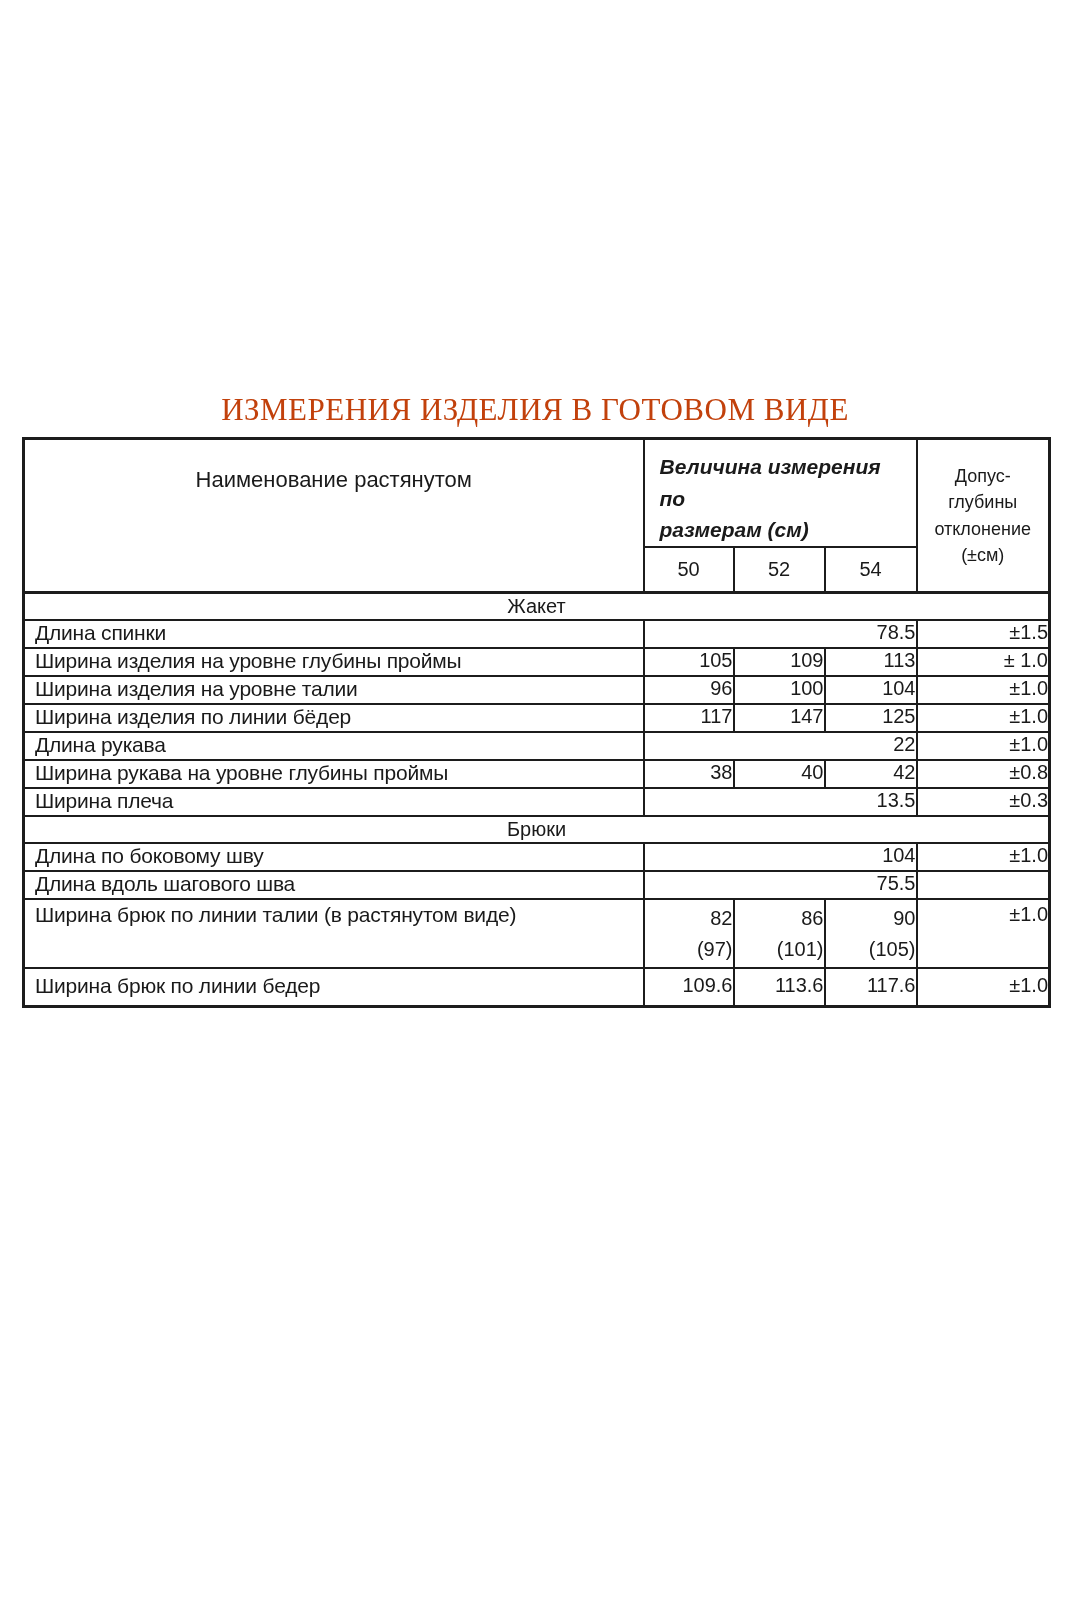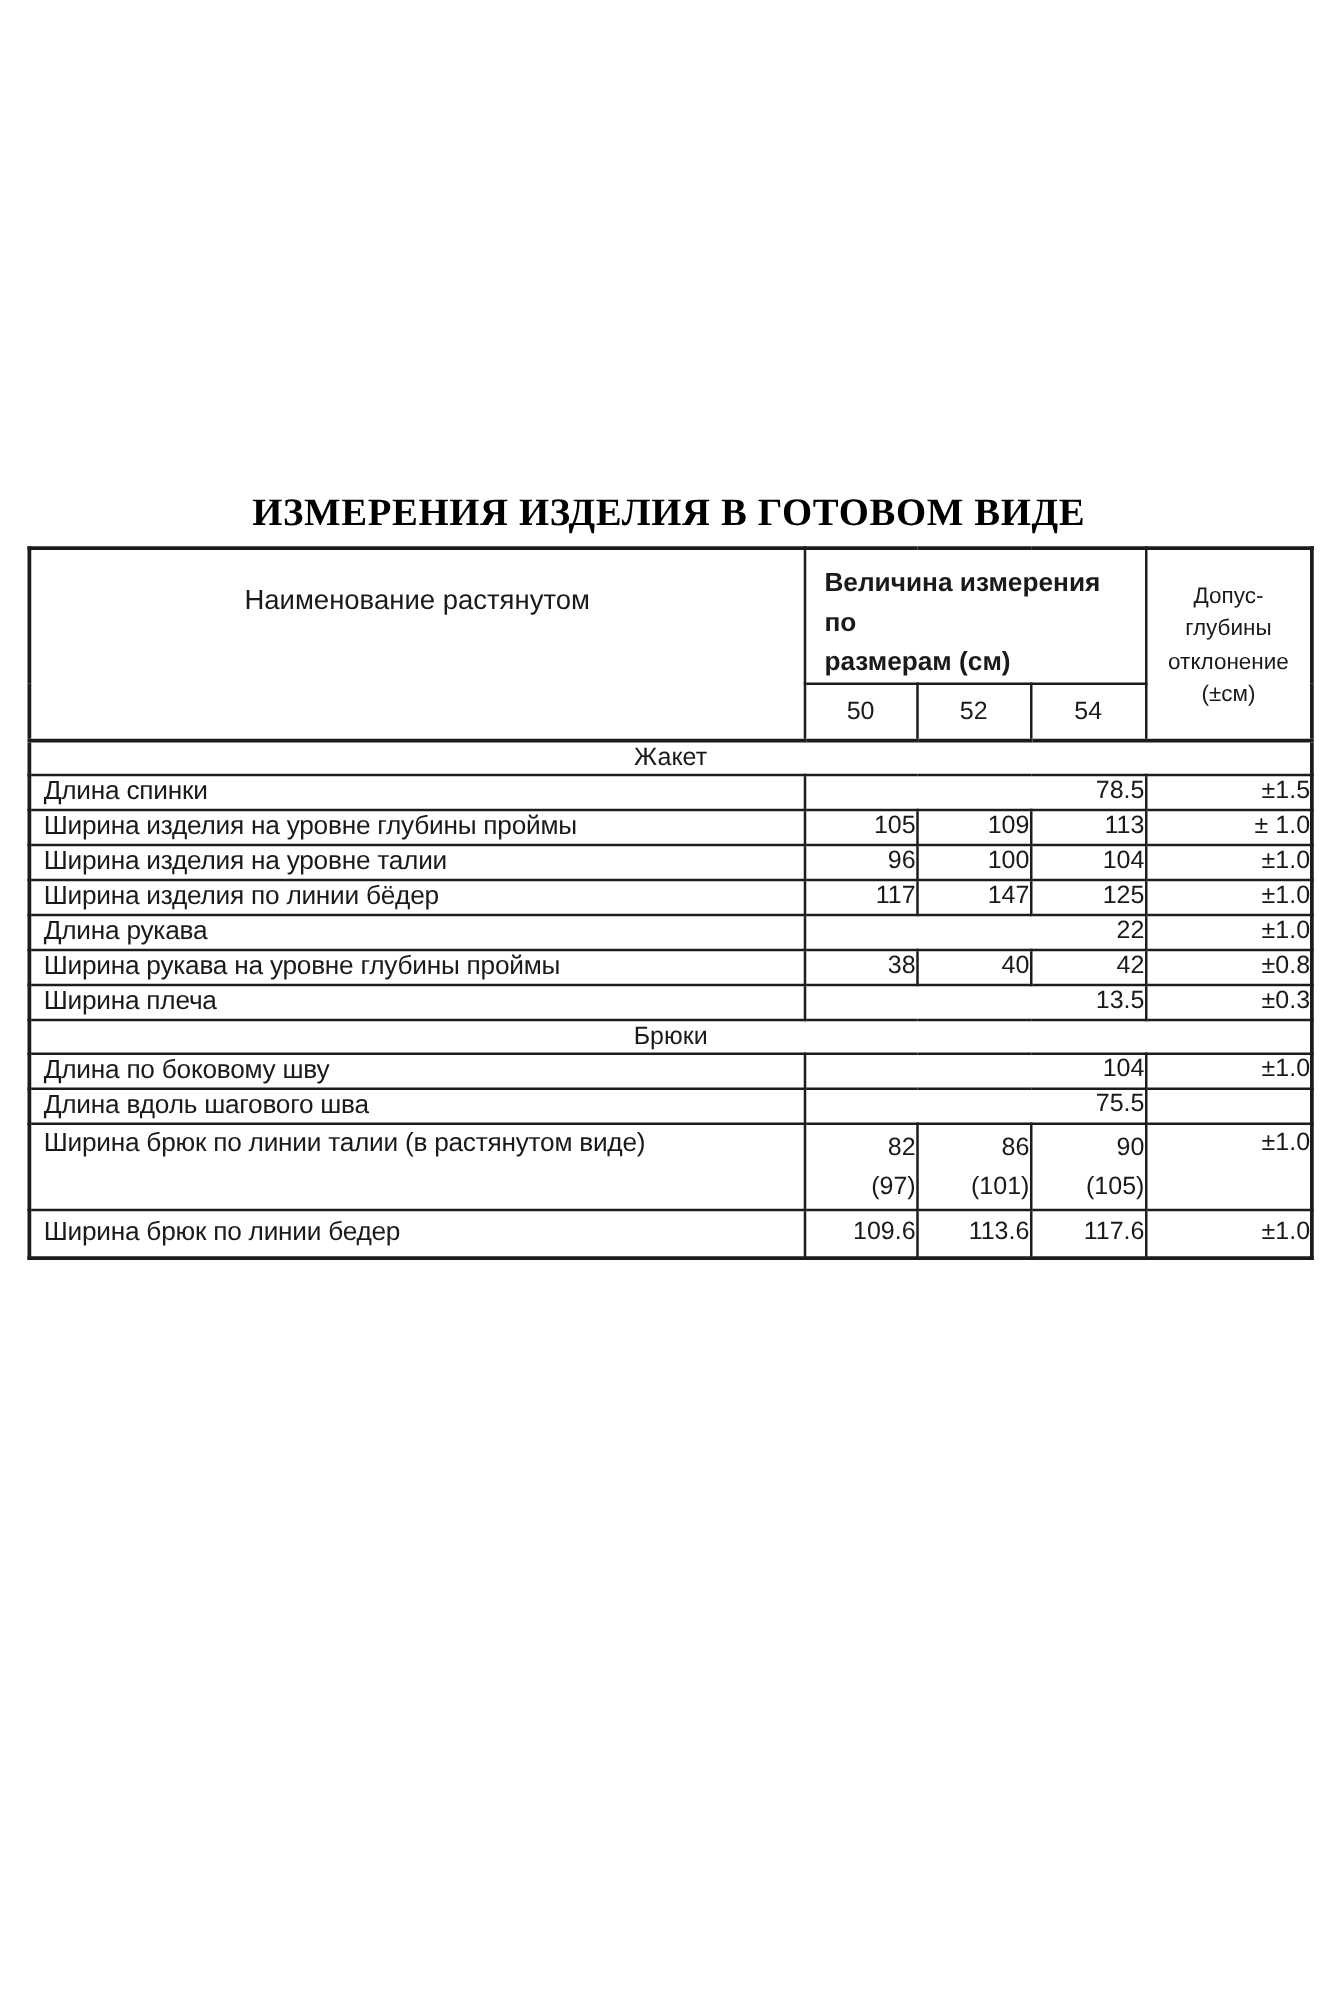--- a/index.html
+++ b/index.html
@@ -10,25 +10,25 @@
     color: #1a1a1a;
     overflow: hidden;
   }
   .page {
     width: 1026px;
     margin: 0 0 0 22px;
     padding-top: 392px;
   }
   .title {
     font-family: "Liberation Serif", "DejaVu Serif", serif;
-    font-weight: 700;
+    font-weight: 400;
     font-size: 31px;
     letter-spacing: 0.5px;
     text-align: center;
-    color: #000000;
+    color: #c2410c;
     margin-bottom: 9px;
     white-space: nowrap;
   }
   table.meas {
     border-collapse: collapse;
     table-layout: fixed;
     width: 1026px;
     border: 3px solid #1c1c1c;
   }
   table.meas th, table.meas td {
@@ -45,20 +45,21 @@
     text-align: center;
     font-weight: 400;
     font-size: 22px;
     height: 99px;
   }
   .value-hdr {
     text-align: left;
     vertical-align: top;
     padding: 11px 6px 0 15px;
     font-weight: 700;
+    font-style: italic;
     font-size: 21px;
     line-height: 1.5;
   }
   .tol-hdr {
     text-align: center;
     vertical-align: middle;
     font-weight: 400;
     font-size: 18px;
     line-height: 1.45;
   }

